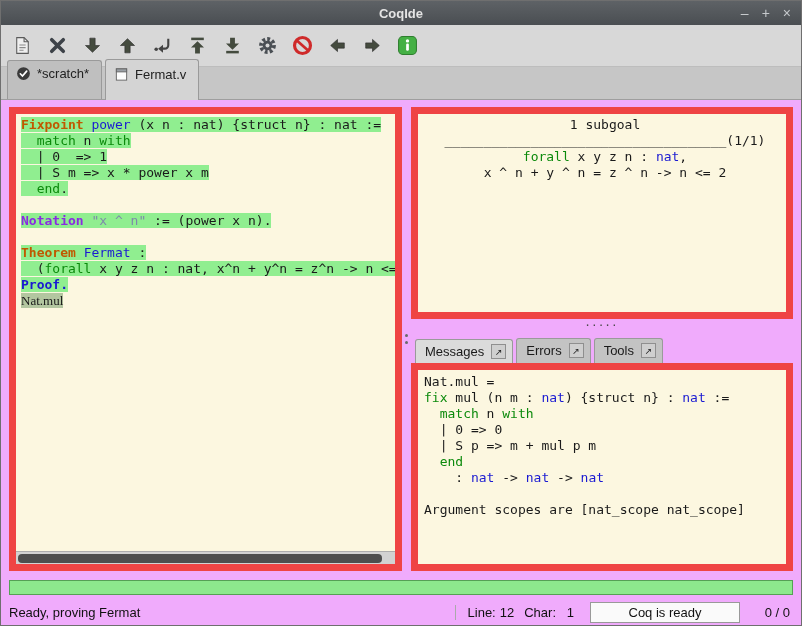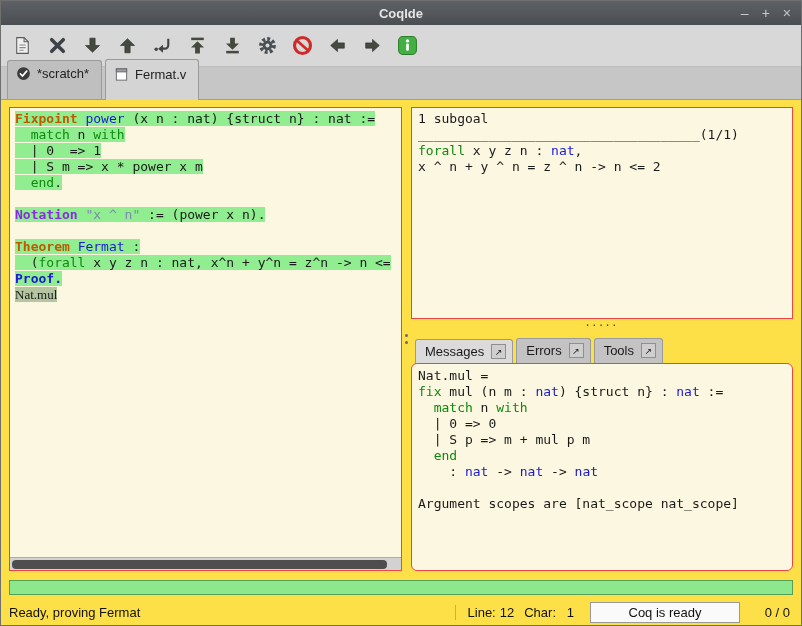--- a/index.html
+++ b/index.html
@@ -1,19 +1,19 @@
 <!DOCTYPE html>
 <html style="--processed: #90ee90; --unjustified: #b3c6a0; --cream: #fcf7e0; --progress: #8de88d;"><head>
 <meta charset="utf-8">
 <style>
   * { margin:0; padding:0; box-sizing:border-box; }
   html,body { background:#bfbfbf; }
   body { font-family:"Liberation Sans","DejaVu Sans",sans-serif; }
 
-  .window { width:802px; height:626px; border:1px solid #6f6f6f; background:#fde047;
+  .window { width:802px; height:626px; border:1px solid #6f6f6f; background:#f0abfc;
             display:flex; flex-direction:column; overflow:hidden; }
 
   
   .titlebar { height:24px; background:linear-gradient(#5e6266,#4a4e52);
               display:flex; align-items:center; position:relative; flex:0 0 auto; }
   .title { position:absolute; left:0; right:0; text-align:center; color:#e4e4e4;
            font-size:13px; font-weight:bold; }
   .win-controls { margin-left:auto; display:flex; align-items:center; gap:13px;
                   padding-right:10px; z-index:1; }
   .win-btn { color:#c6c9cc; font-size:14px; line-height:1; }
@@ -33,45 +33,45 @@
   .tabbar { height:33px; background:#c6c6c6; border-bottom:1px solid #9e9e9e;
             display:flex; align-items:flex-end; padding:4px 0 0 6px; gap:3px; flex:0 0 auto; }
   .tab { display:inline-flex; align-items:center; gap:6px; padding:5px 12px 18px 8px;
          font-size:13px; background:#bfbfbf; border:1px solid #9a9a9a; border-bottom:none;
          border-radius:3px 3px 0 0; color:#222; }
   .tab.active { background:#d4d4d4; margin-bottom:-1px; padding-top:7px; }
   .tab-icon svg { width:15px; height:15px; display:block; }
 
   
   .main { flex:1; display:flex; padding:7px 8px 6px; min-height:0; }
-  .pane { border:1px solid #ef4444; background:var(--cream,#fcf7e0); }
+  .pane { border:7px solid #ef4444; background:var(--cream,#fcf7e0); }
   .left { width:393px; flex:0 0 auto; display:flex; flex-direction:column; min-height:0; }
   .script-wrap { flex:1; overflow:hidden; padding:3px 0 0 5px; }
   .hscroll { height:13px; background:#d2d2d2; border-top:1px solid #adadad; padding:2px; flex:0 0 auto; }
   .hscroll .thumb { height:9px; width:97%; background:#4e4e4e; border-radius:4px; }
 
   .vsplit { width:9px; display:flex; flex-direction:column; align-items:center;
             justify-content:center; gap:4px; flex:0 0 auto; }
   .vsplit i { width:3px; height:3px; border-radius:50%; background:#6a6a6a; }
 
   .right { flex:1; display:flex; flex-direction:column; min-width:0; }
-  .goals { height:212px; padding:3px 0 0 6px; overflow:hidden; flex:0 0 auto; }
+  .goals { height:212px; padding:3px 0 0 6px; overflow:hidden; flex:0 0 auto;text-align:center; }
   .hsplit { height:11px; display:flex; align-items:center; justify-content:center;
             color:#4a4a4a; font-size:14px; letter-spacing:2px; line-height:5px; }
 
   .notebook { flex:1; display:flex; flex-direction:column; min-height:0; }
   .msg-tabs { display:flex; align-items:flex-end; gap:3px; padding:3px 0 0 4px;
               height:33px; flex:0 0 auto; }
   .msg-tab { display:inline-flex; align-items:center; gap:7px; font-size:13px;
              padding:4px 6px 5px 9px; background:#c3c3c3; border:1px solid #9a9a9a;
              border-bottom:none; border-radius:3px 3px 0 0; color:#1a1a1a; }
   .msg-tab.active { background:#dbdbdb; margin-bottom:-1px; }
   .popout { width:15px; height:15px; border:1px solid #8f8f8f; background:#cfcfcf;
             display:flex; align-items:center; justify-content:center; font-size:9px; color:#222; }
-  .msg-content { flex:1; padding:4px 0 0 6px; overflow:hidden;border-radius:6px; }
+  .msg-content { flex:1; padding:4px 0 0 6px; overflow:hidden; }
 
   
   .code { font-family:"DejaVu Sans Mono","Liberation Mono",monospace; font-size:13px;
           line-height:16px; white-space:pre; color:#1a1a1a; }
   .code-line { height:16px; }
   .hl-processed   { background:var(--processed,#90ee90); }
   .hl-unjustified { background:var(--unjustified,#b3c6a0);font-family:Liberation Serif, serif; }
   .c-decl { color:#c05800; font-weight:bold; }
   .c-id   { color:#1a1ad2; }
   .c-kw   { color:#0c8a0c; }

